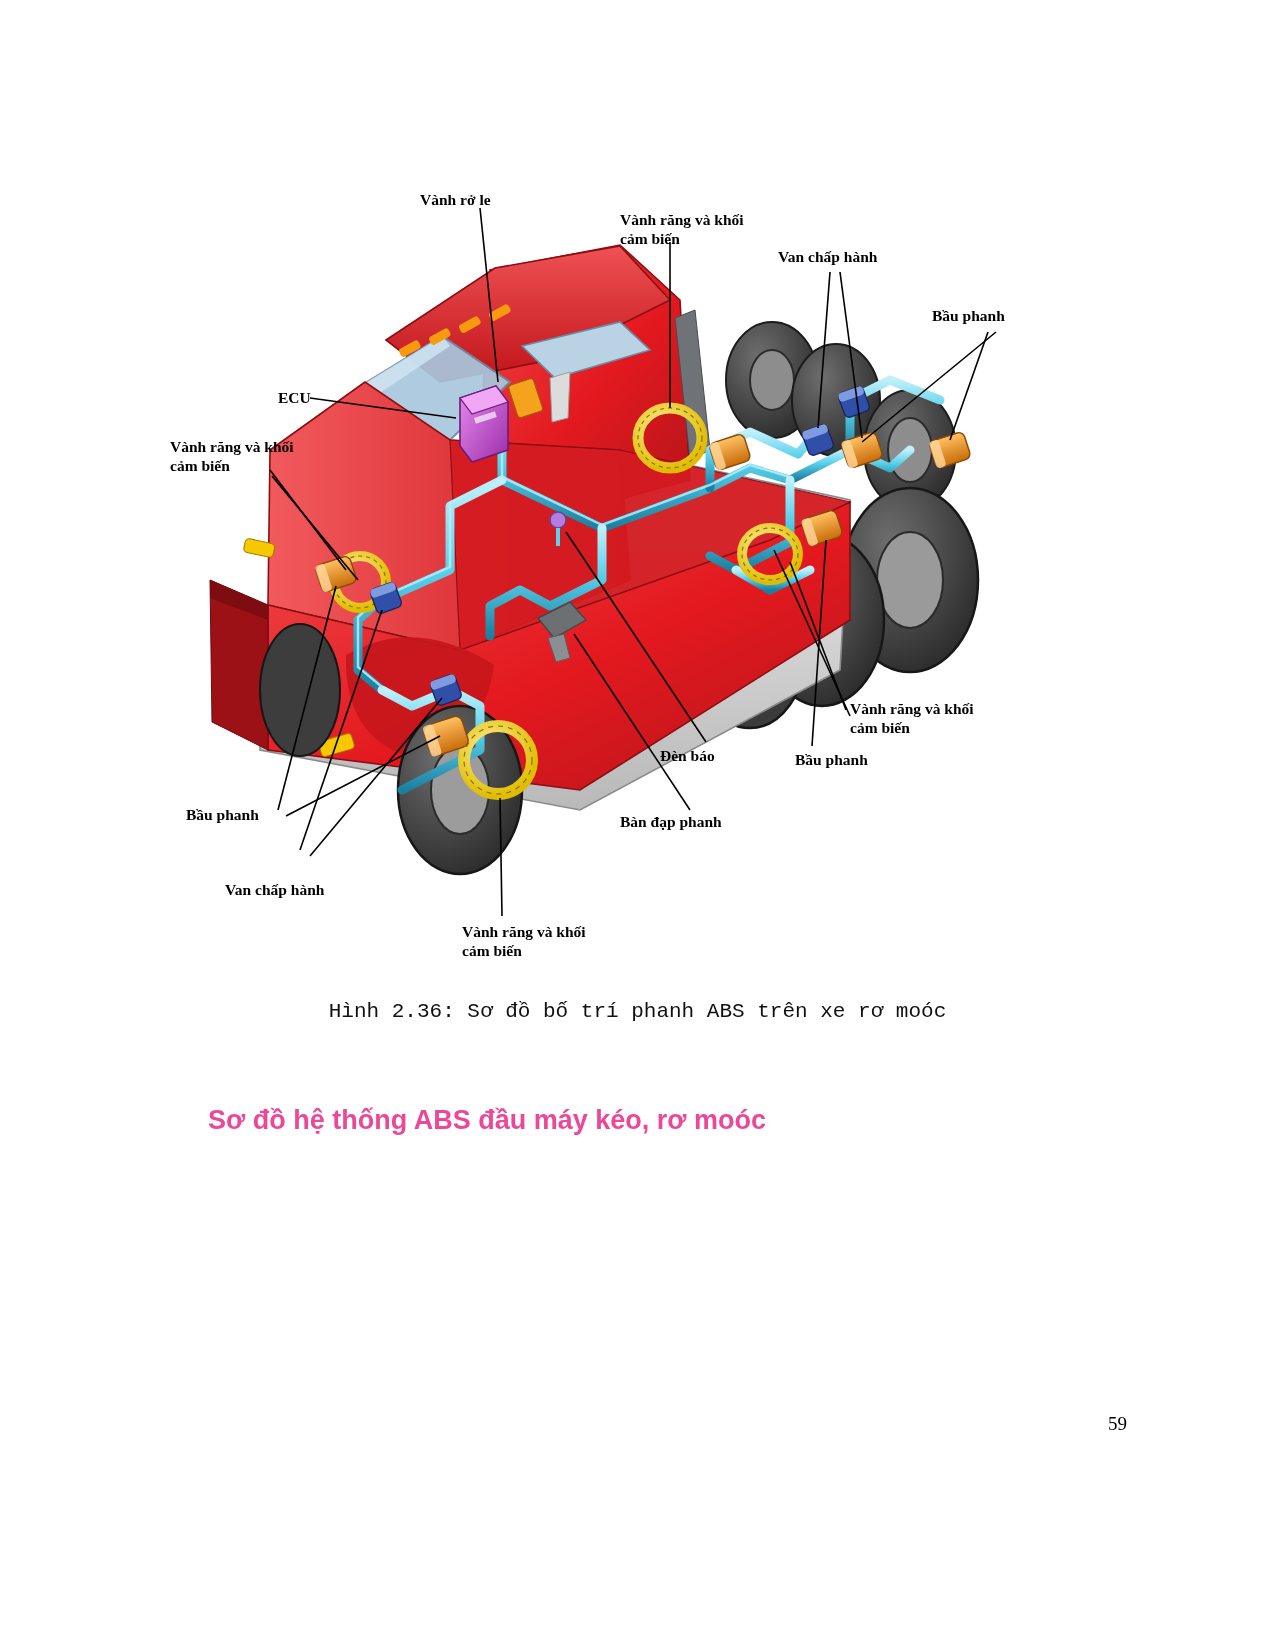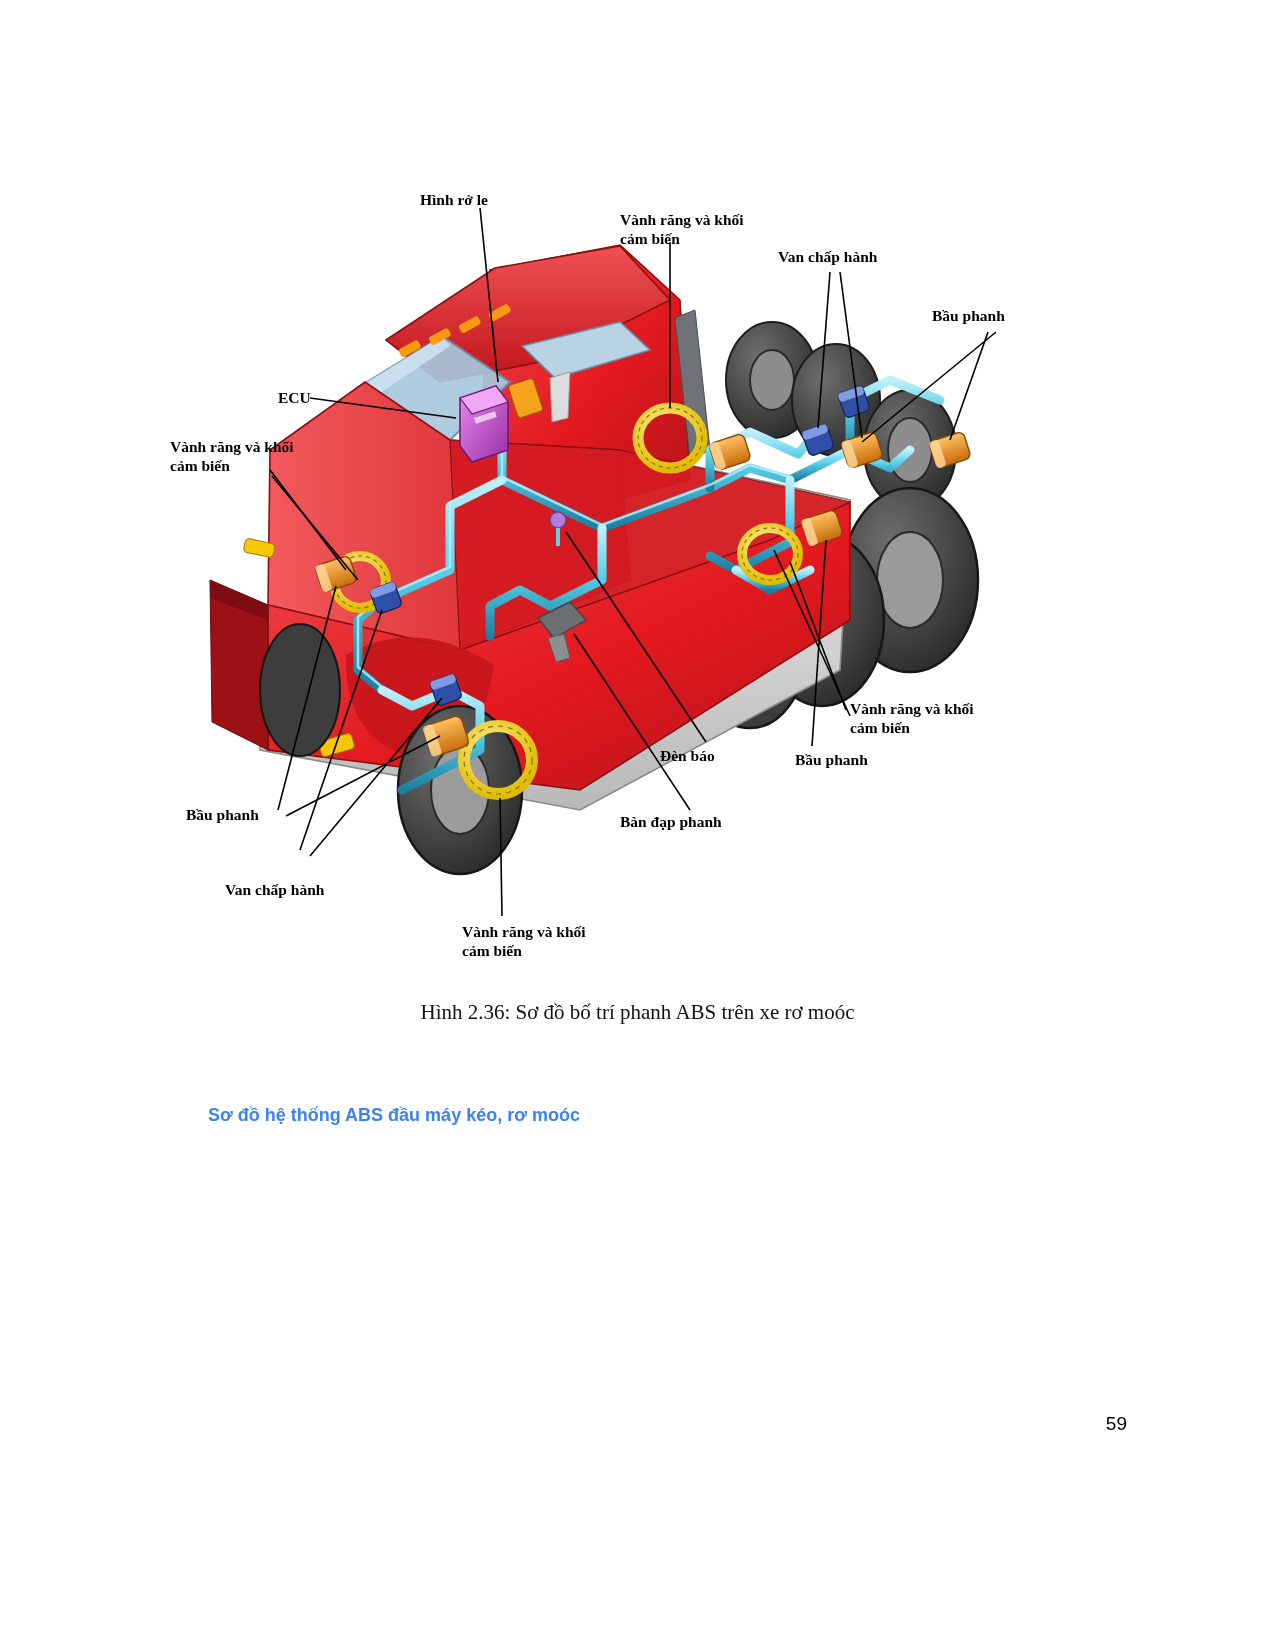--- a/index.html
+++ b/index.html
@@ -45,38 +45,38 @@
   }
 
   
   .caption {
     position: absolute;
     left: 0;
     top: 1000px;
     width: 1275px;
     text-align: center;
     font-size: 21px;
-    font-family: Liberation Serif, serif;
+    font-family: Liberation Mono, monospace;
     color: #111;
   }
   .section-heading {
     position: absolute;
     left: 208px;
     top: 1105px;
-    font-size: 18px;
+    font-size: 27px;
     font-weight: bold;
     font-family: "Liberation Sans", sans-serif;
-    color: #3b82f6;
+    color: #ec4899;
   }
   .page-number {
     position: absolute;
     right: 148px;
     top: 1413px;
     font-size: 19px;
-    font-family: Liberation Sans, sans-serif;
+    font-family: Liberation Serif, serif;
     color: #000;
   }
 </style>
 </head>
 <body>
 
 <div class="page">
 
   <div class="figure">
 
@@ -306,21 +306,21 @@
         <path d="M556 592 L416 382"></path>
         <path d="M540 660 L424 484"></path>
         <path d="M150 700 L232 460"></path>
         <path d="M160 706 L292 548"></path>
         <path d="M128 660 L186 436"></path>
         <path d="M136 666 L290 586"></path>
         <path d="M352 766 L350 648"></path>
       </g>
     </svg>
 
-    <div class="callout" style="left:270px; top:40px;">Hình rở le</div>
+    <div class="callout" style="left:270px; top:40px;">Vành rở le</div>
     <div class="callout" style="left:470px; top:60px;">Vành răng và khối
 cảm biến</div>
     <div class="callout" style="left:628px; top:97px;">Van chấp hành</div>
     <div class="callout" style="left:782px; top:156px;">Bầu phanh</div>
     <div class="callout" style="left:128px; top:238px;">ECU</div>
     <div class="callout" style="left:20px;  top:287px;">Vành răng và khối
 cảm biến</div>
     <div class="callout" style="left:700px; top:549px;">Vành răng và khối
 cảm biến</div>
     <div class="callout" style="left:510px; top:596px;">Đèn báo</div>

